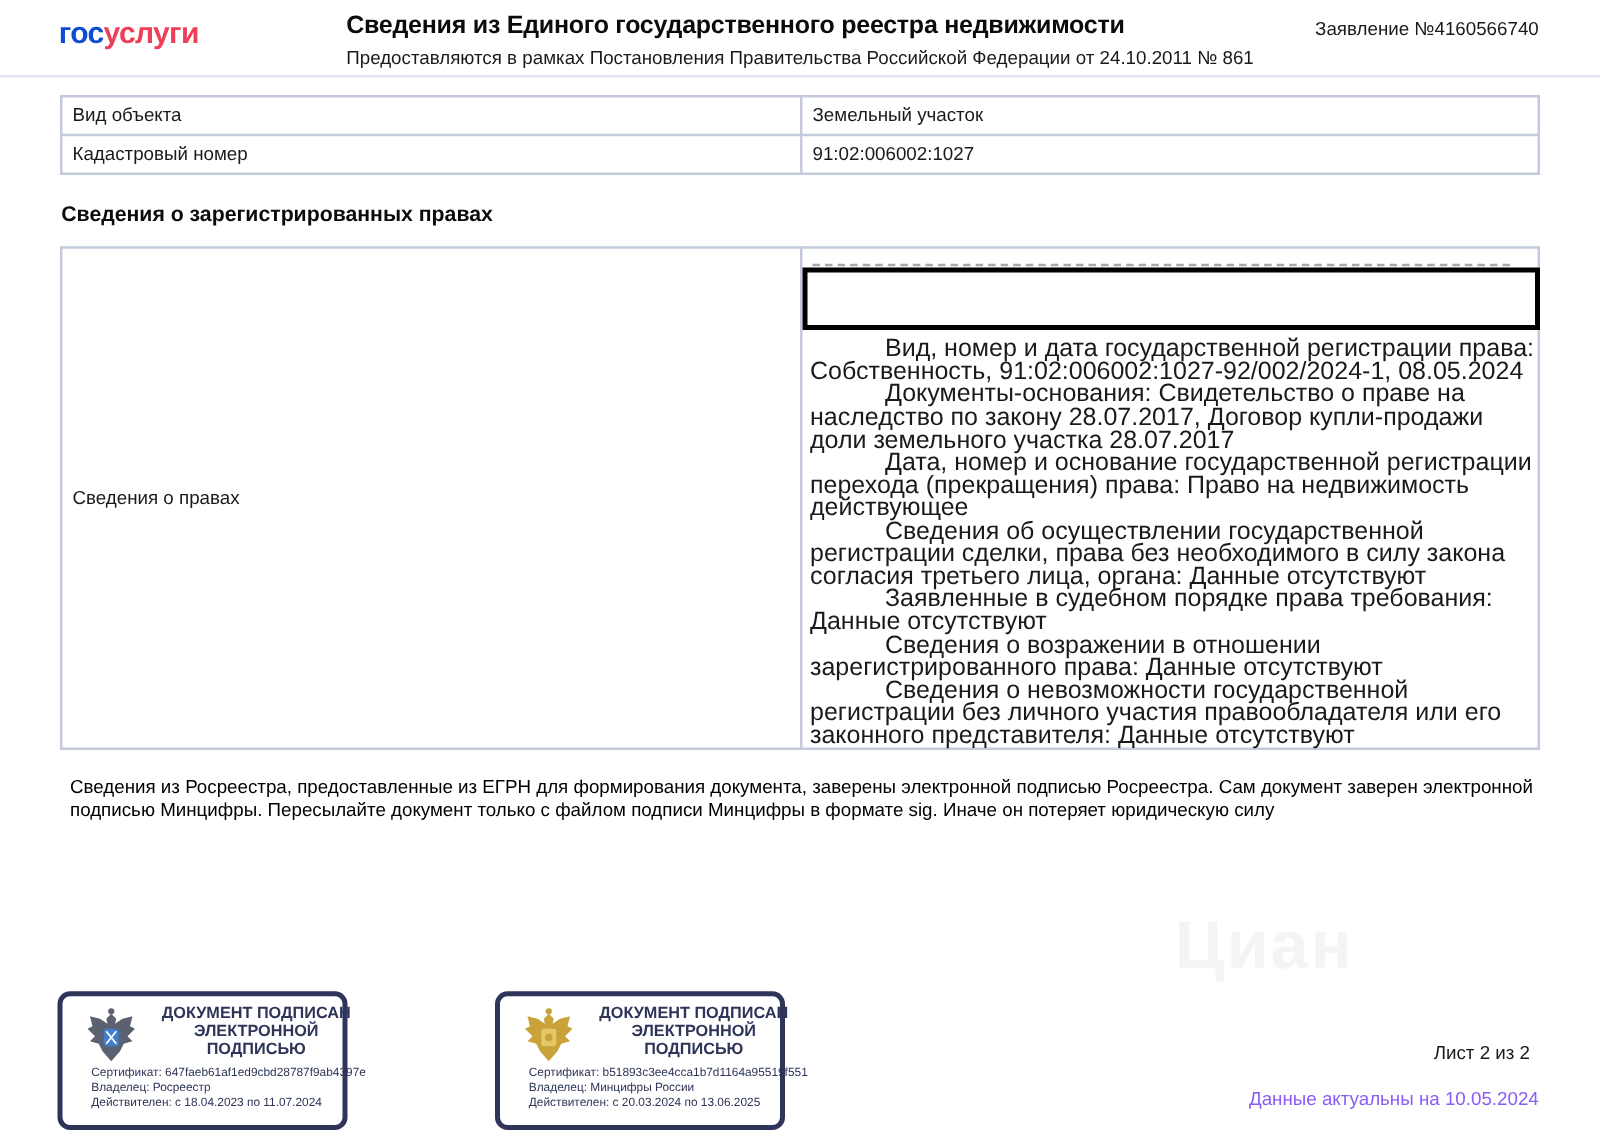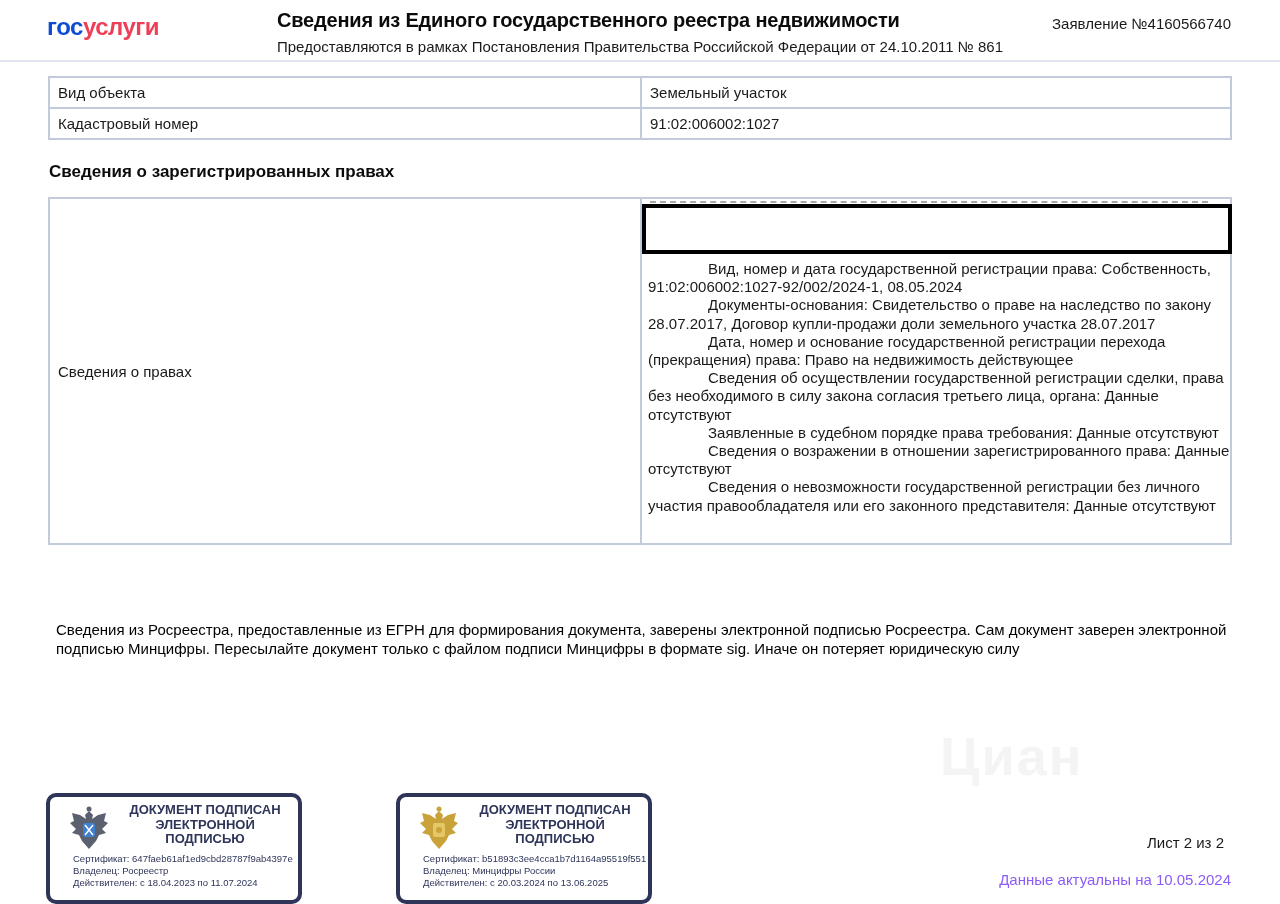--- a/index.html
+++ b/index.html
@@ -18,32 +18,32 @@
   table.info td { border: 2px solid #c3cadb; font-size: 15px; vertical-align: middle; padding: 0 8px; color: #1a1a1a; margin-top: 35px; }
   table.info td.col1 { width: 592px; }
 
   #object-table { top: 76px; }
   #object-table td { height: 31px; }
 
   .section-title { position: absolute; left: 49px; top: 162px; font-size: 17px; font-weight: bold; color: #0b0b0b; }
 
   #rights-table { top: 197px; }
   .rights-cell { position: relative; padding: 0 !important; vertical-align: top !important; }
-  .rights-inner { padding: 2px 0 0 6px; font-size: 15px; line-height: 18.2px; }
+  .rights-inner { padding: 12px 0 0 6px; font-size: 20px; line-height: 18.2px; }
   .redact { height: 50px; border: 4px solid #000; margin: 3px -2px 6px -6px; background: #fff; position: relative; }
   .redact-peek { position: absolute; top: -7px; left: 4px; right: 20px; height: 3px; border-top: 2px dashed #555; opacity: 0.5; }
   .para { text-indent: 60px; }
   .rights-label-cell { height: 346px; }
   .enc-cell { height: 45px; }
 
   .notice { position: absolute; left: 56px; top: 620px; width: 1180px; font-size: 15px; line-height: 19px; color: #000000; }
 
   .watermark { position: absolute; left: 940px; top: 725px; font-size: 54px; color: #f4f4f4; font-weight: bold; letter-spacing: 2px; }
 
-  .stamp { position: absolute; top: 793px; width: 256px; height: 111px; border: 4px solid #2e3559; border-radius: 10px; background: #fff; }
+  .stamp { position: absolute; top: 793px; width: 232px; height: 111px; border: 4px solid #2e3559; border-radius: 10px; background: #fff; }
   #stamp-rosreestr { left: 46px; }
   #stamp-mincifry { left: 396px; }
   .stamp-emblem { position: absolute; left: 16px; top: 8px; width: 46px; height: 48px; }
   .stamp-heading { position: absolute; left: 70px; top: 6px; width: 170px; text-align: center; font-size: 13px; line-height: 14.5px; color: #2e3559; font-weight: bold; }
   .stamp-meta { position: absolute; left: 23px; top: 56px; font-size: 9.5px; line-height: 12px; color: #2e3559; white-space: nowrap; }
 
   .sheet { position: absolute; right: 56px; top: 834px; font-size: 15px; color: #1a1a1a; }
   .actual { position: absolute; right: 49px; top: 871px; font-size: 15px; color: #8b5cf6; }
 </style>
 </head>

